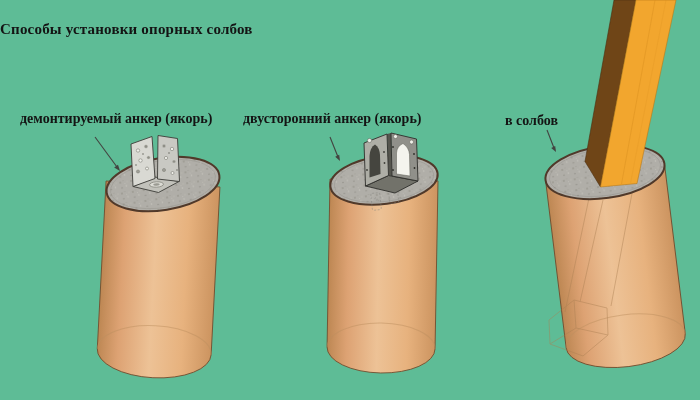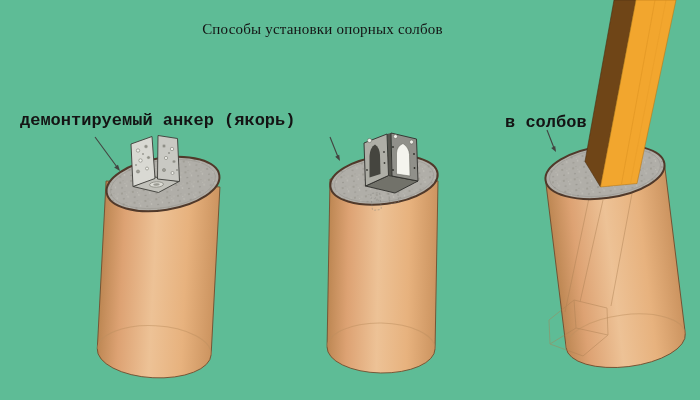--- a/index.html
+++ b/index.html
@@ -6,30 +6,29 @@
   .stage{
     position:relative;
     width:700px;height:400px;
     background:var(--background,#5ebc96);
     overflow:hidden;
     font-family:"Liberation Serif","DejaVu Serif",serif;
   }
   .stage svg{position:absolute;left:0;top:0;}
   .title{
     position:absolute;left:0;top:21px;width:645px;
-    text-align:center;
-    font-weight:normal;font-size:15px;letter-spacing:.2px;
+    text-align:left;
+    font-weight:bold;font-size:15px;letter-spacing:.2px;
     color:var(--text,#141414);
   }
   .fig-label{
     position:absolute;
-    font-weight:bold;font-size:17px;
+    font-weight:bold;font-size:14px;
     color:var(--text,#141414);
     white-space:nowrap;
-    font-family:Liberation Mono, monospace;
   }
   .label-1{left:20px;top:111px;}
   .label-2{left:243px;top:111px;}
   .label-3{left:505px;top:113px;}
 </style>
 </head>
 <body>
 
 <div class="stage">
 
@@ -165,15 +164,16 @@
     </g>
 
     <g>
       <path d="M547,130 L554,148" stroke="#434340" stroke-width="1.1" fill="none"></path>
       <polygon points="556,152 555.2,145.9 551.2,147.9" fill="#434340"></polygon>
     </g>
   </svg>
 
   <div class="title">Способы установки опорных солбов</div>
   <div class="fig-label label-1">демонтируемый анкер (якорь)</div>
+  <div class="fig-label label-2">двусторонний анкер (якорь)</div>
   <div class="fig-label label-3">в солбов</div>
 
 </div>
 
 </body></html>

